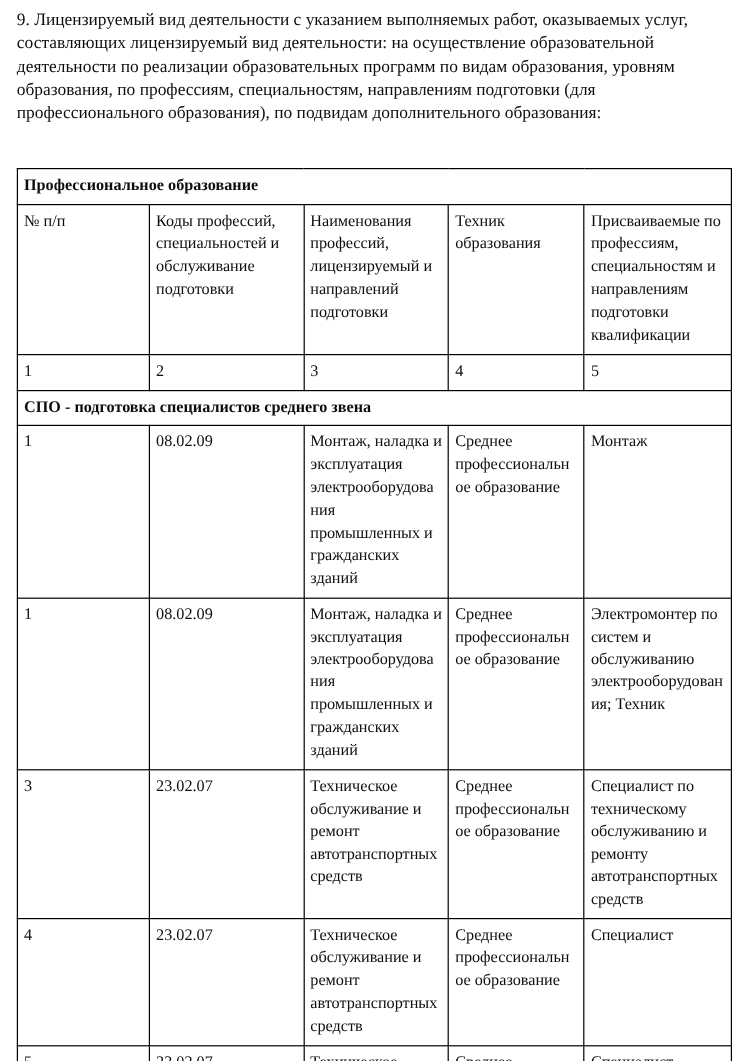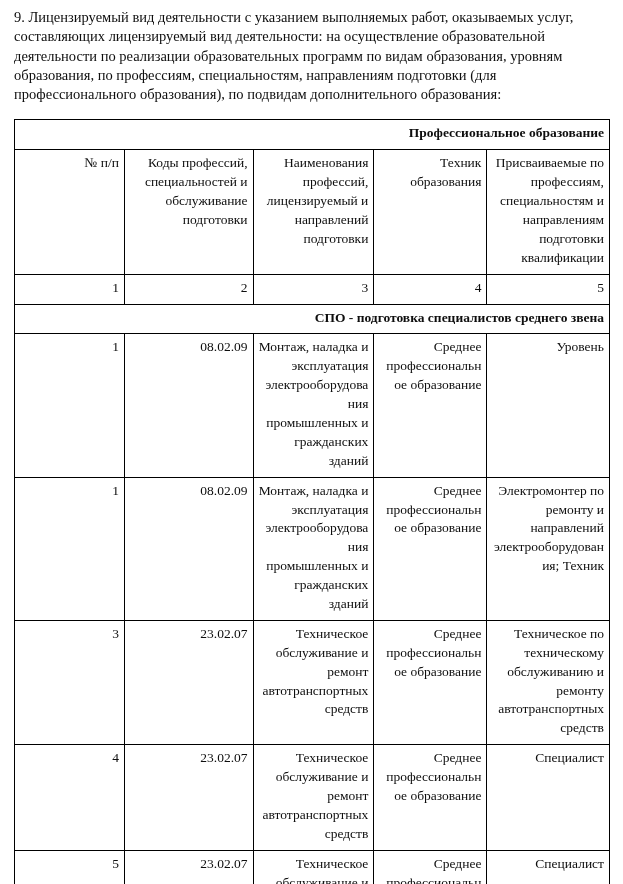--- a/index.html
+++ b/index.html
@@ -11,31 +11,31 @@
   .page {
     width: 623px;
     min-height: 884px;
     background: #ffffff;
     padding: 8px 13px 6px 14px;
   }
   .intro {
     font-size: 14.5px;
     line-height: 1.33;
     text-align: left;
-    margin-bottom: 15px;
+    margin-bottom: 36px;
     width: 600px;
   }
   table.license-table {
     border-collapse: collapse;
     width: 596px;
     table-layout: fixed;
   }
   table.license-table td {
     border: 1px solid #000000;
-    text-align: right;
+    text-align: left;
     vertical-align: top;
     padding: 4px 5px 6px 5px;
     font-size: 13.5px;
     line-height: 1.4;
     overflow-wrap: break-word;
     word-wrap: break-word;
   }
   td.title-cell {
     font-weight: bold;
     padding: 5px 5px 6px 5px;
@@ -86,35 +86,35 @@
       </tr>
       <tr>
         <td colspan="5" class="section-cell">СПО - подготовка специалистов среднего звена</td>
       </tr>
 
       <tr>
         <td>1</td>
         <td>08.02.09</td>
         <td>Монтаж, наладка и эксплуатация электрооборудования промышленных и гражданских зданий</td>
         <td>Среднее профессиональное образование</td>
-        <td>Уровень</td>
+        <td>Монтаж</td>
       </tr>
       <tr>
         <td>1</td>
         <td>08.02.09</td>
         <td>Монтаж, наладка и эксплуатация электрооборудования промышленных и гражданских зданий</td>
         <td>Среднее профессиональное образование</td>
-        <td>Электромонтер по ремонту и направлений электрооборудования; Техник</td>
+        <td>Электромонтер по систем и обслуживанию электрооборудования; Техник</td>
       </tr>
       <tr>
         <td>3</td>
         <td>23.02.07</td>
         <td>Техническое обслуживание и ремонт автотранспортных средств</td>
         <td>Среднее профессиональное образование</td>
-        <td>Техническое по техническому обслуживанию и ремонту автотранспортных средств</td>
+        <td>Специалист по техническому обслуживанию и ремонту автотранспортных средств</td>
       </tr>
       <tr>
         <td>4</td>
         <td>23.02.07</td>
         <td>Техническое обслуживание и ремонт автотранспортных средств</td>
         <td>Среднее профессиональное образование</td>
         <td>Специалист</td>
       </tr>
       <tr>
         <td>5</td>

